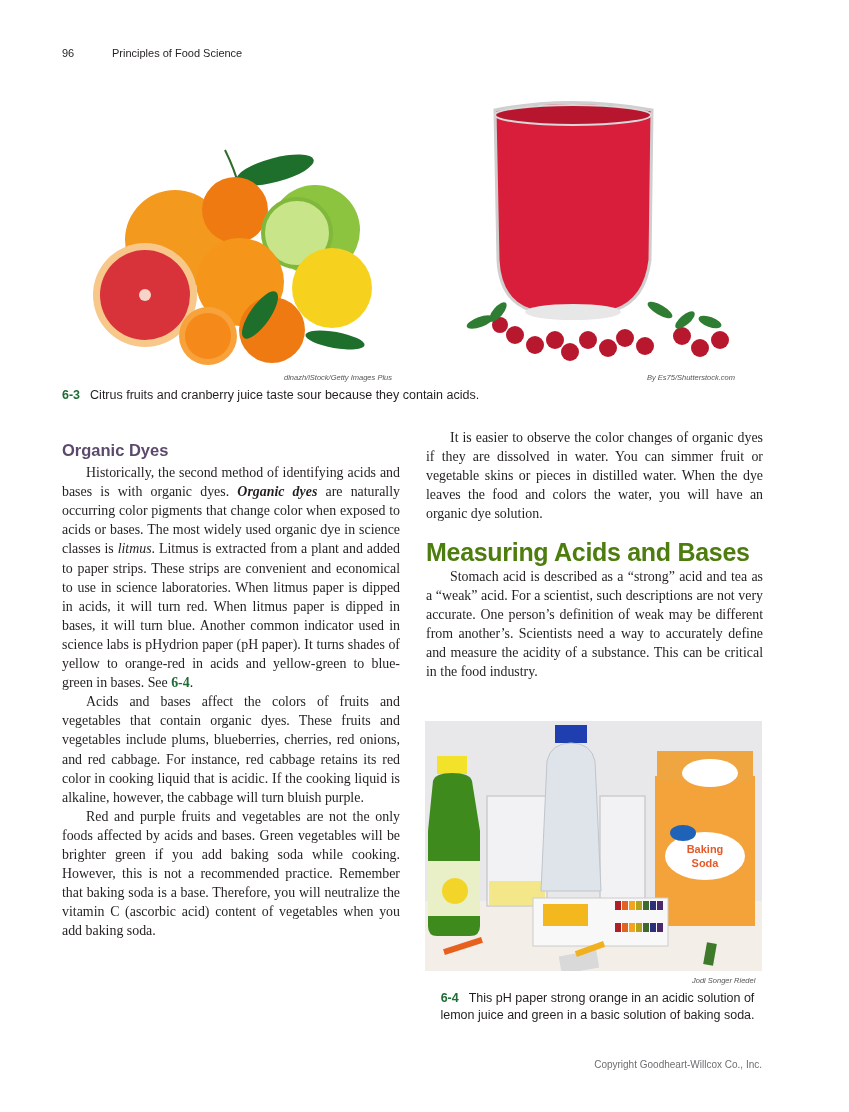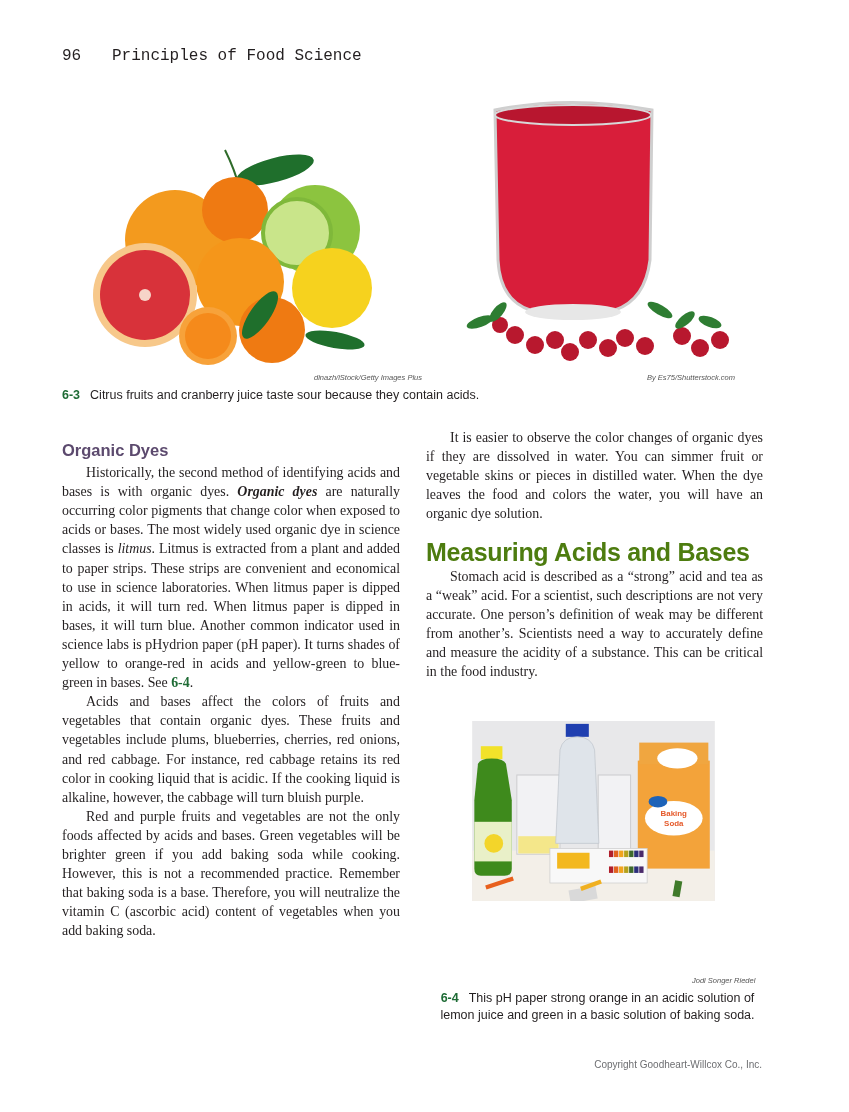--- a/index.html
+++ b/index.html
@@ -1,30 +1,30 @@
 <!DOCTYPE html>
 <html><head>
 <meta charset="utf-8">
 <style>
   html, body { margin: 0; padding: 0; background: #ffffff; }
   body { width: 849px; height: 1112px; position: relative; overflow: hidden; color: #231f20; }
-  .running-head { position: absolute; top: 47px; left: 62px; font-family: Liberation Mono, monospace; font-size: 16px; color: #231f20; }
+  .running-head { position: absolute; top: 47px; left: 62px; font-family: Liberation Sans, sans-serif; font-size: 11px; color: #231f20; }
   .running-head .pg { display: inline-block; width: 50px; }
   .fig3 { position: absolute; top: 90px; left: 60px; width: 680px; height: 290px; }
   .fig3 svg { width: 100%; height: 100%; }
   .credit { position: absolute; font-family: "Liberation Sans", sans-serif; font-style: italic; font-size: 7.5px; color: #555; }
   .caption { position: absolute; font-family: "Liberation Sans", sans-serif; font-size: 12.5px; color: #231f20; line-height: 17px; text-align: center; }
   .caption .num { color: #1e6b35; font-weight: bold; margin-right: 10px; }
   .col { position: absolute; font-family: "Liberation Serif", serif; font-size: 13.9px; line-height: 19.1px; text-align: justify; color: #231f20; }
   .col p { margin: 0; text-indent: 24px; }
   .col p.noindent { text-indent: 0; }
   .h-organic { font-family: "Liberation Sans", sans-serif; font-weight: bold; font-size: 16.5px; color: #5c4a6e; margin: 13px 0 3px 0; }
   .h-measuring { font-family: "Liberation Sans", sans-serif; font-weight: bold; font-size: 25px; color: #4d7c0f; margin: 20px 0 4px 0; letter-spacing: -0.3px; }
   .ref { color: #1e6b35; font-weight: bold; }
-  .fig4 { position: absolute; top: 721px; left: 425px; width: 337px; height: 180px; }
+  .fig4 { position: absolute; top: 721px; left: 425px; width: 337px; height: 250px; }
   .fig4 svg { width: 100%; height: 100%; }
   .copyright { position: absolute; top: 1059px; right: 87px; font-family: "Liberation Sans", sans-serif; font-size: 10px; color: #6d6e71; margin-left: 23px; }
 </style>
 </head>
 <body>
 
 <div class="running-head">
   <span class="pg">96</span><span>Principles of Food Science</span>
 </div>
 
@@ -72,21 +72,21 @@
         <ellipse cx="420" cy="232" rx="14" ry="5" transform="rotate(-20 420 232)"></ellipse>
         <ellipse cx="438" cy="222" rx="12" ry="5" transform="rotate(-50 438 222)"></ellipse>
         <ellipse cx="600" cy="220" rx="14" ry="5" transform="rotate(30 600 220)"></ellipse>
         <ellipse cx="625" cy="230" rx="12" ry="5" transform="rotate(-40 625 230)"></ellipse>
         <ellipse cx="650" cy="232" rx="12" ry="5" transform="rotate(20 650 232)"></ellipse>
       </g>
     </g>
   </svg>
 </div>
 
-<div class="credit" style="top:373px; left:286px;padding-left:28px;">dinazh/iStock/Getty Images Plus</div>
+<div class="credit" style="top:373px; left:256px;padding-left:28px;">dinazh/iStock/Getty Images Plus</div>
 <div class="credit" style="top:373px; left:647px;">By Es75/Shutterstock.com</div>
 
 <div class="caption" style="top:387px; left:62px;">
   <span class="num">6-3</span><span>Citrus fruits and cranberry juice taste sour because they contain acids.</span>
 </div>
 
 <div class="col" style="top:428px; left:62px; width:338px;">
   <div class="h-organic">Organic Dyes</div>
   <p><span>Historically, the second method of identifying acids and bases is with organic dyes. </span><b><i>Organic dyes</i></b><span> are naturally occurring color pigments that change color when exposed to acids or bases. The most widely used organic dye in science classes is </span><i>litmus</i><span>. Litmus is extracted from a plant and added to paper strips. These strips are convenient and economical to use in science laboratories. When litmus paper is dipped in acids, it will turn red. When litmus paper is dipped in bases, it will turn blue. Another common indicator used in science labs is pHydrion paper (pH paper). It turns shades of yellow to orange-red in acids and yellow-green to blue-green in bases. See </span><span class="ref">6-4</span><span>.</span></p>
   <p>Acids and bases affect the colors of fruits and vegetables that contain organic dyes. These fruits and vegetables include plums, blueberries, cherries, red onions, and red cabbage. For instance, red cabbage retains its red color in cooking liquid that is acidic. If the cooking liquid is alkaline, however, the cabbage will turn bluish purple.</p>

